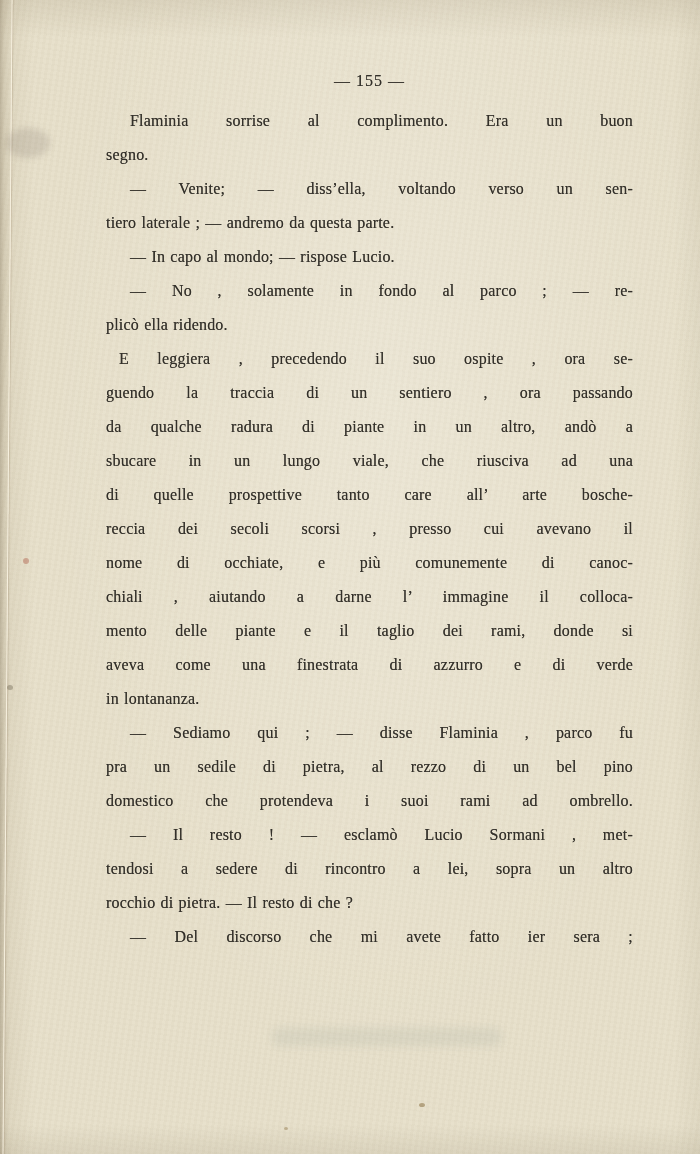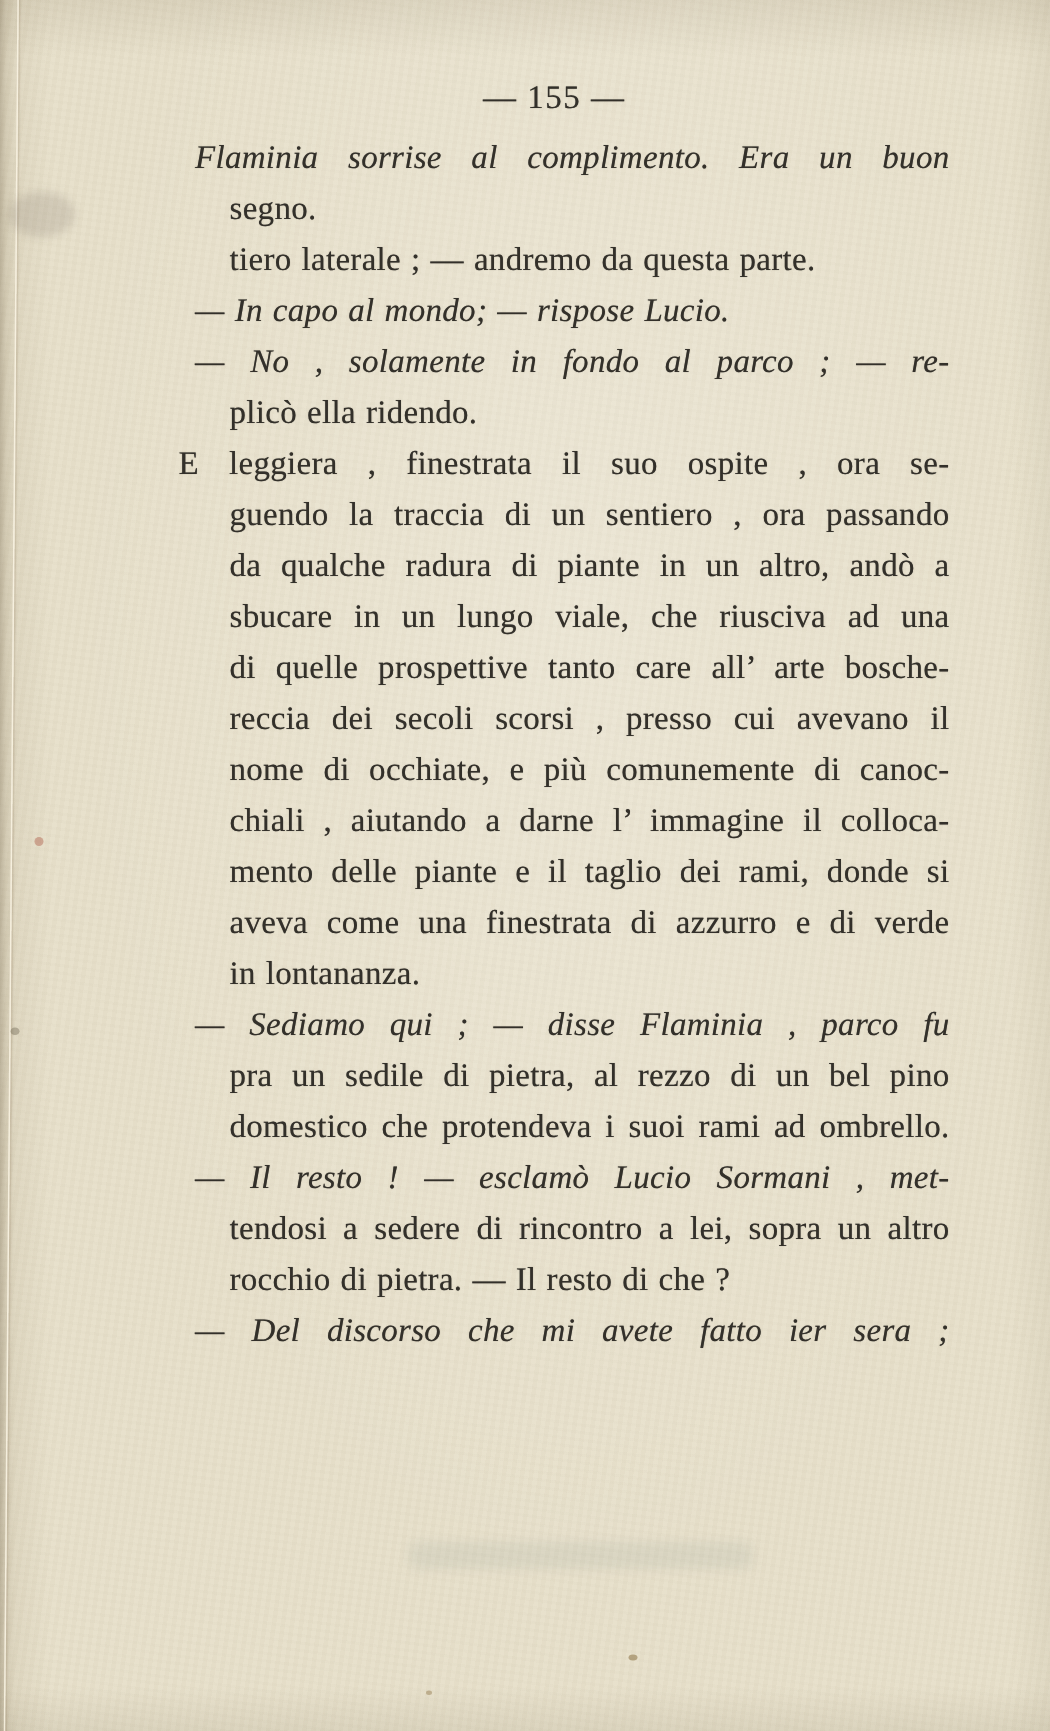--- a/index.html
+++ b/index.html
@@ -45,24 +45,24 @@
   .stain-smudge      { left: 6px;   top: 128px;  width: 44px; height: 30px; background: rgba(100,90,78,0.16); filter: blur(3px); }
   .stain-red-speck   { left: 23px;  top: 558px;  width: 6px;  height: 6px;  background: rgba(160,60,40,0.35); filter: blur(0.5px); }
   .stain-gray-spot   { left: 7px;   top: 685px;  width: 6px;  height: 5px;  background: rgba(90,80,60,0.35);  filter: blur(0.5px); }
   .stain-brown-speck { left: 419px; top: 1103px; width: 6px;  height: 4px;  background: rgba(120,90,40,0.45); filter: blur(0.4px); }
   .stain-brown-dot   { left: 284px; top: 1127px; width: 4px;  height: 3px;  background: rgba(130,100,50,0.38); filter: blur(0.3px); }
   .stain-ghost-text  { left: 272px; top: 1028px; width: 230px; height: 18px; background: rgba(135,150,142,0.13); filter: blur(4px); border-radius: 8px; }
 
   .text-column {
     position: absolute;
     left: 106px;
-    top: 48px;
+    top: 64px;
     width: 527px;
     color: var(--ink);
-    font-size: 22px;
+    font-size: 16px;
     letter-spacing: 0.2px;
     text-shadow: 0 0 0.5px rgba(51,48,42,0.65);
   }
   .page-number {
     text-align: center;
     height: 34px;
     line-height: 34px;
     margin-bottom: 6px;
     letter-spacing: 1px;
   }
@@ -72,23 +72,23 @@
     line-height: 34px;
     overflow: hidden;
     white-space: normal;
     word-spacing: 1px;
   }
   .line.fill {
     text-align: justify;
     text-align-last: justify;
     text-justify: inter-word;
   }
-  .line.indent-normal { text-indent: 24px; font-style: italic; }
+  .line.indent-normal { text-indent: 24px; }
   .line.indent-small  { text-indent: 13px; }
-  .line.indent-none   { text-indent: 0; margin-left: 47px; }
+  .line.indent-none   { text-indent: 0; }
 </style>
 </head>
 <body>
 
 <div class="page">
   <div class="crease"></div>
   <div class="stain stain-smudge"></div>
   <div class="stain stain-red-speck"></div>
   <div class="stain stain-gray-spot"></div>
   <div class="stain stain-brown-speck"></div>
@@ -96,31 +96,32 @@
   <div class="stain stain-ghost-text"></div>
 
   <div class="text-column">
     <div class="page-number">— 155 —</div>
     <div>
         <div class="paragraph">
           <div class="line fill indent-normal">Flaminia sorrise al complimento. Era un buon</div>
           <div class="line indent-none">segno.</div>
         </div>
         <div class="paragraph">
+          <div class="line fill indent-normal">— Venite; — diss’ella, voltando verso un sen-</div>
           <div class="line indent-none">tiero laterale ; — andremo da questa parte.</div>
         </div>
         <div class="paragraph">
           <div class="line indent-normal">— In capo al mondo; — rispose Lucio.</div>
         </div>
         <div class="paragraph">
           <div class="line fill indent-normal">— No , solamente in fondo al parco ; — re-</div>
           <div class="line indent-none">plicò ella ridendo.</div>
         </div>
         <div class="paragraph">
-          <div class="line fill indent-small">E leggiera , finestrata il suo ospite , ora se-</div>
+          <div class="line fill indent-small">E leggiera , precedendo il suo ospite , ora se-</div>
           <div class="line fill indent-none">guendo la traccia di un sentiero , ora passando</div>
           <div class="line fill indent-none">da qualche radura di piante in un altro, andò a</div>
           <div class="line fill indent-none">sbucare in un lungo viale, che riusciva ad una</div>
           <div class="line fill indent-none">di quelle prospettive tanto care all’ arte bosche-</div>
           <div class="line fill indent-none">reccia dei secoli scorsi , presso cui avevano il</div>
           <div class="line fill indent-none">nome di occhiate, e più comunemente di canoc-</div>
           <div class="line fill indent-none">chiali , aiutando a darne l’ immagine il colloca-</div>
           <div class="line fill indent-none">mento delle piante e il taglio dei rami, donde si</div>
           <div class="line fill indent-none">aveva come una finestrata di azzurro e di verde</div>
           <div class="line indent-none">in lontananza.</div>

